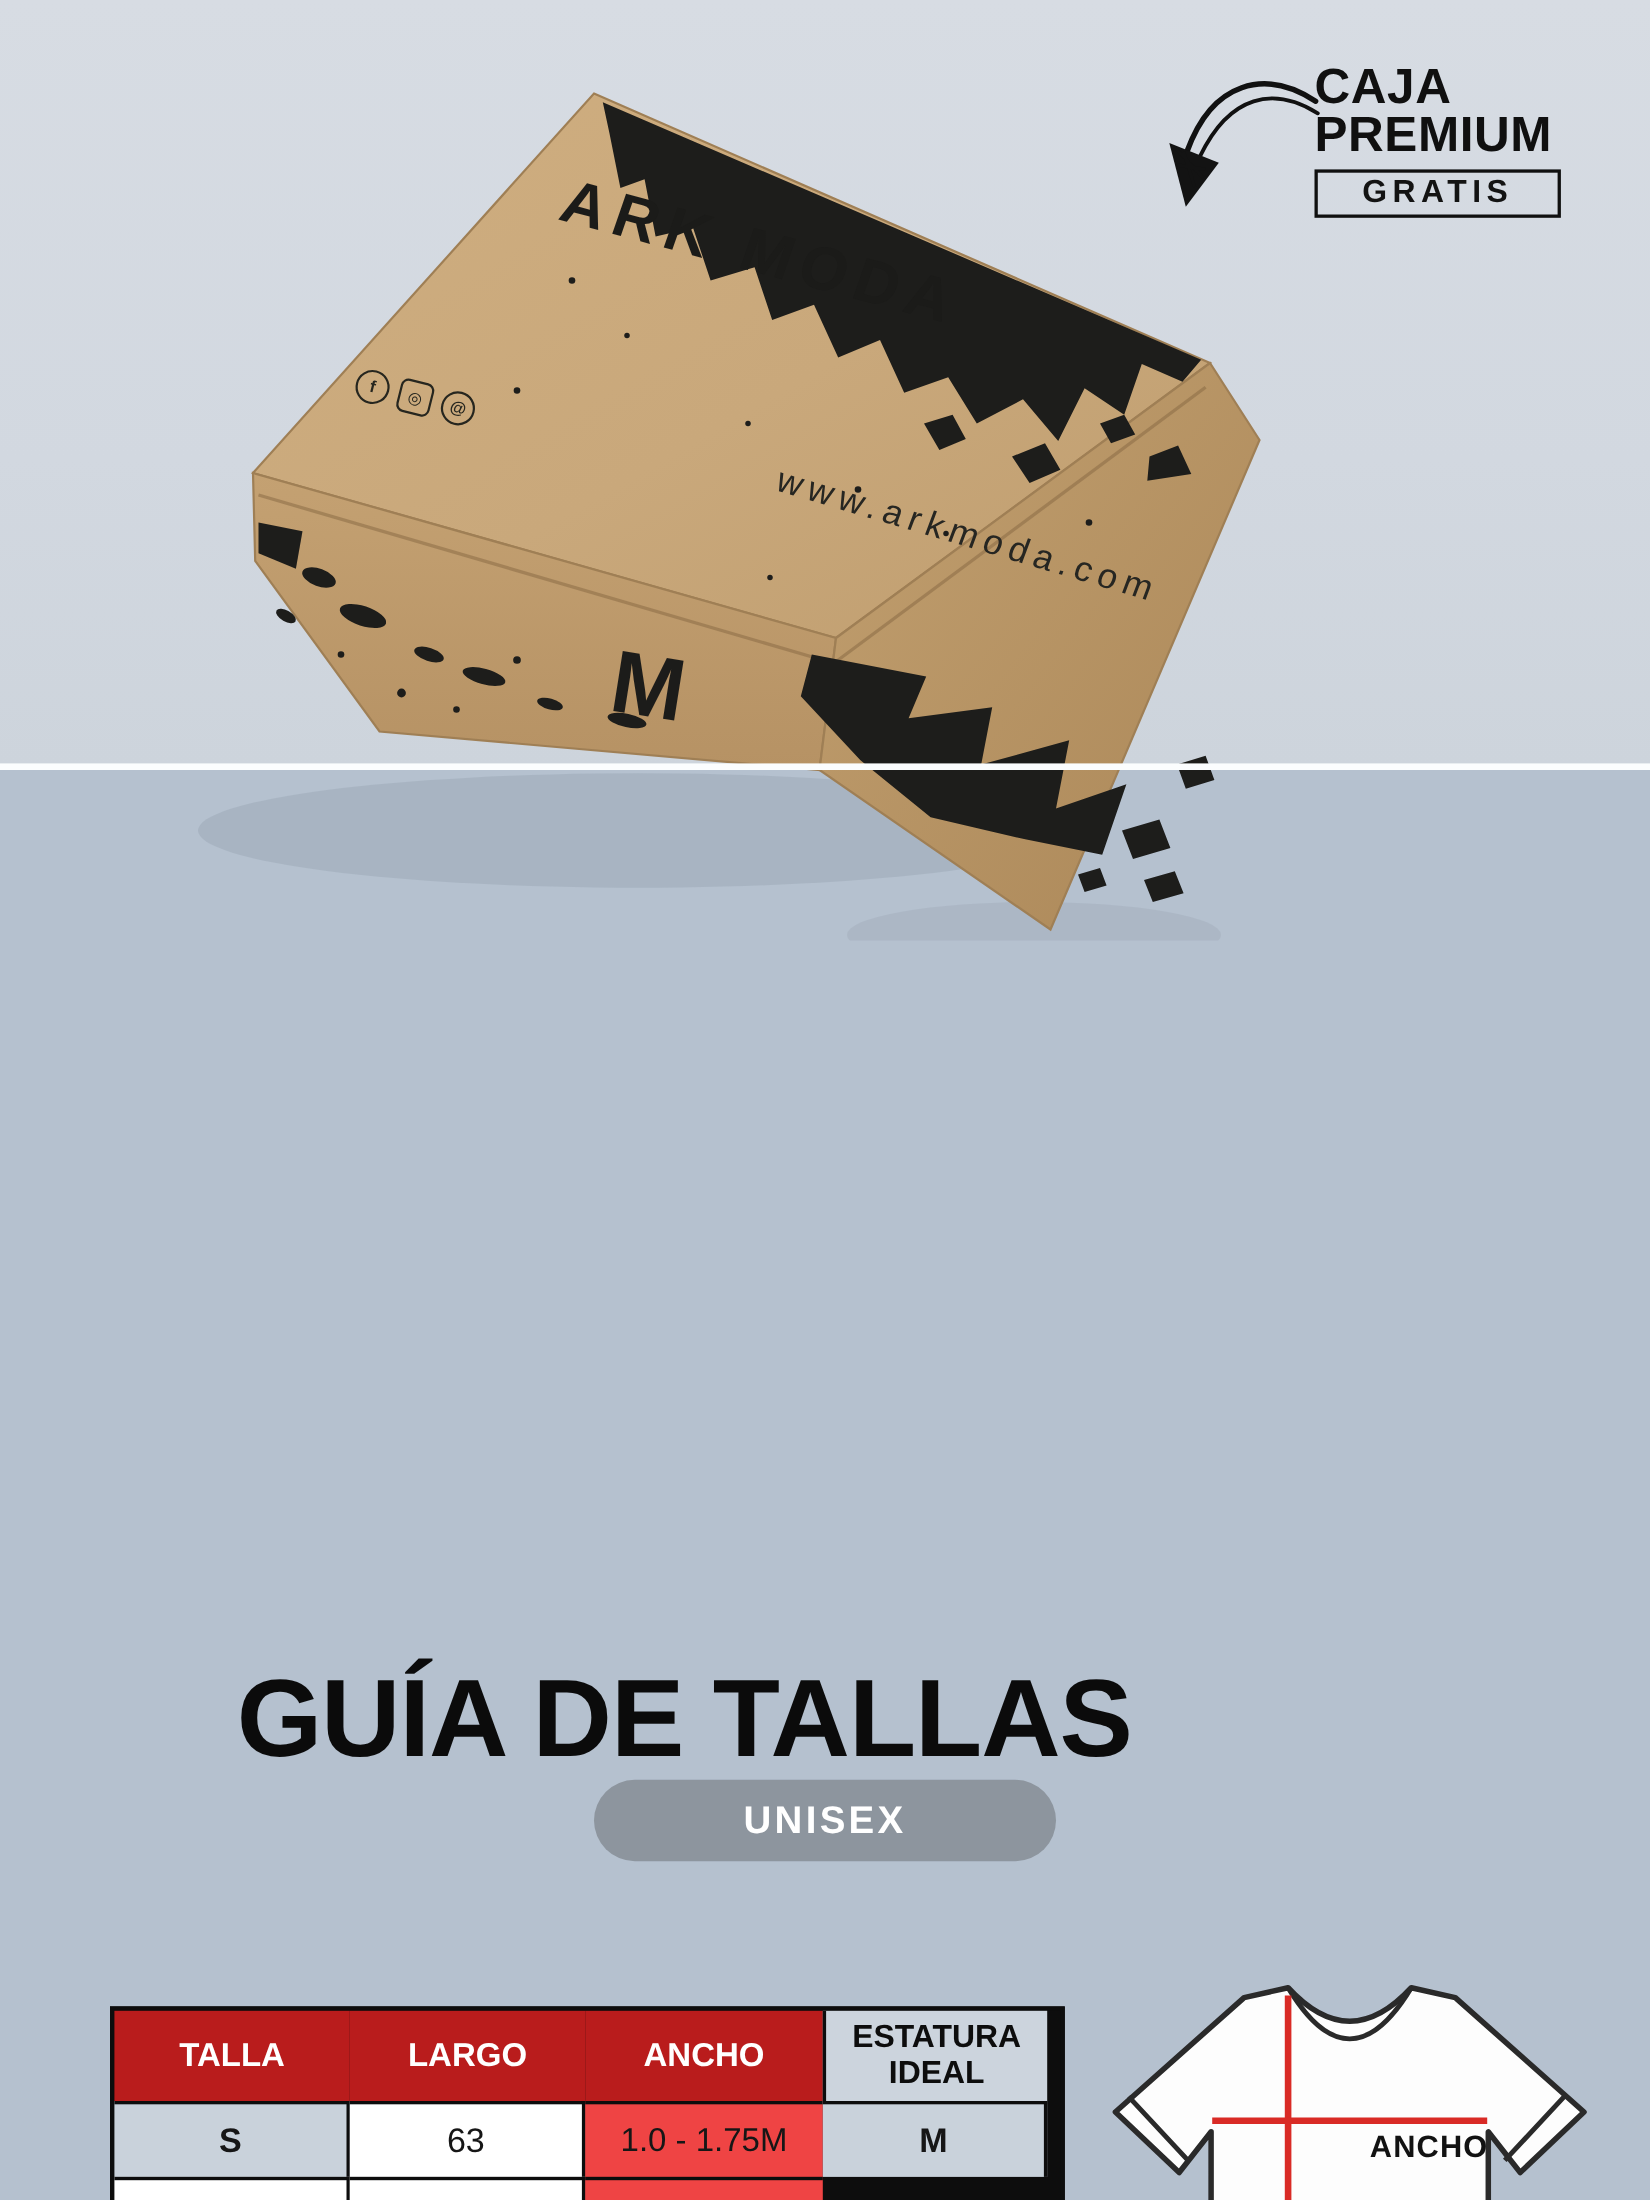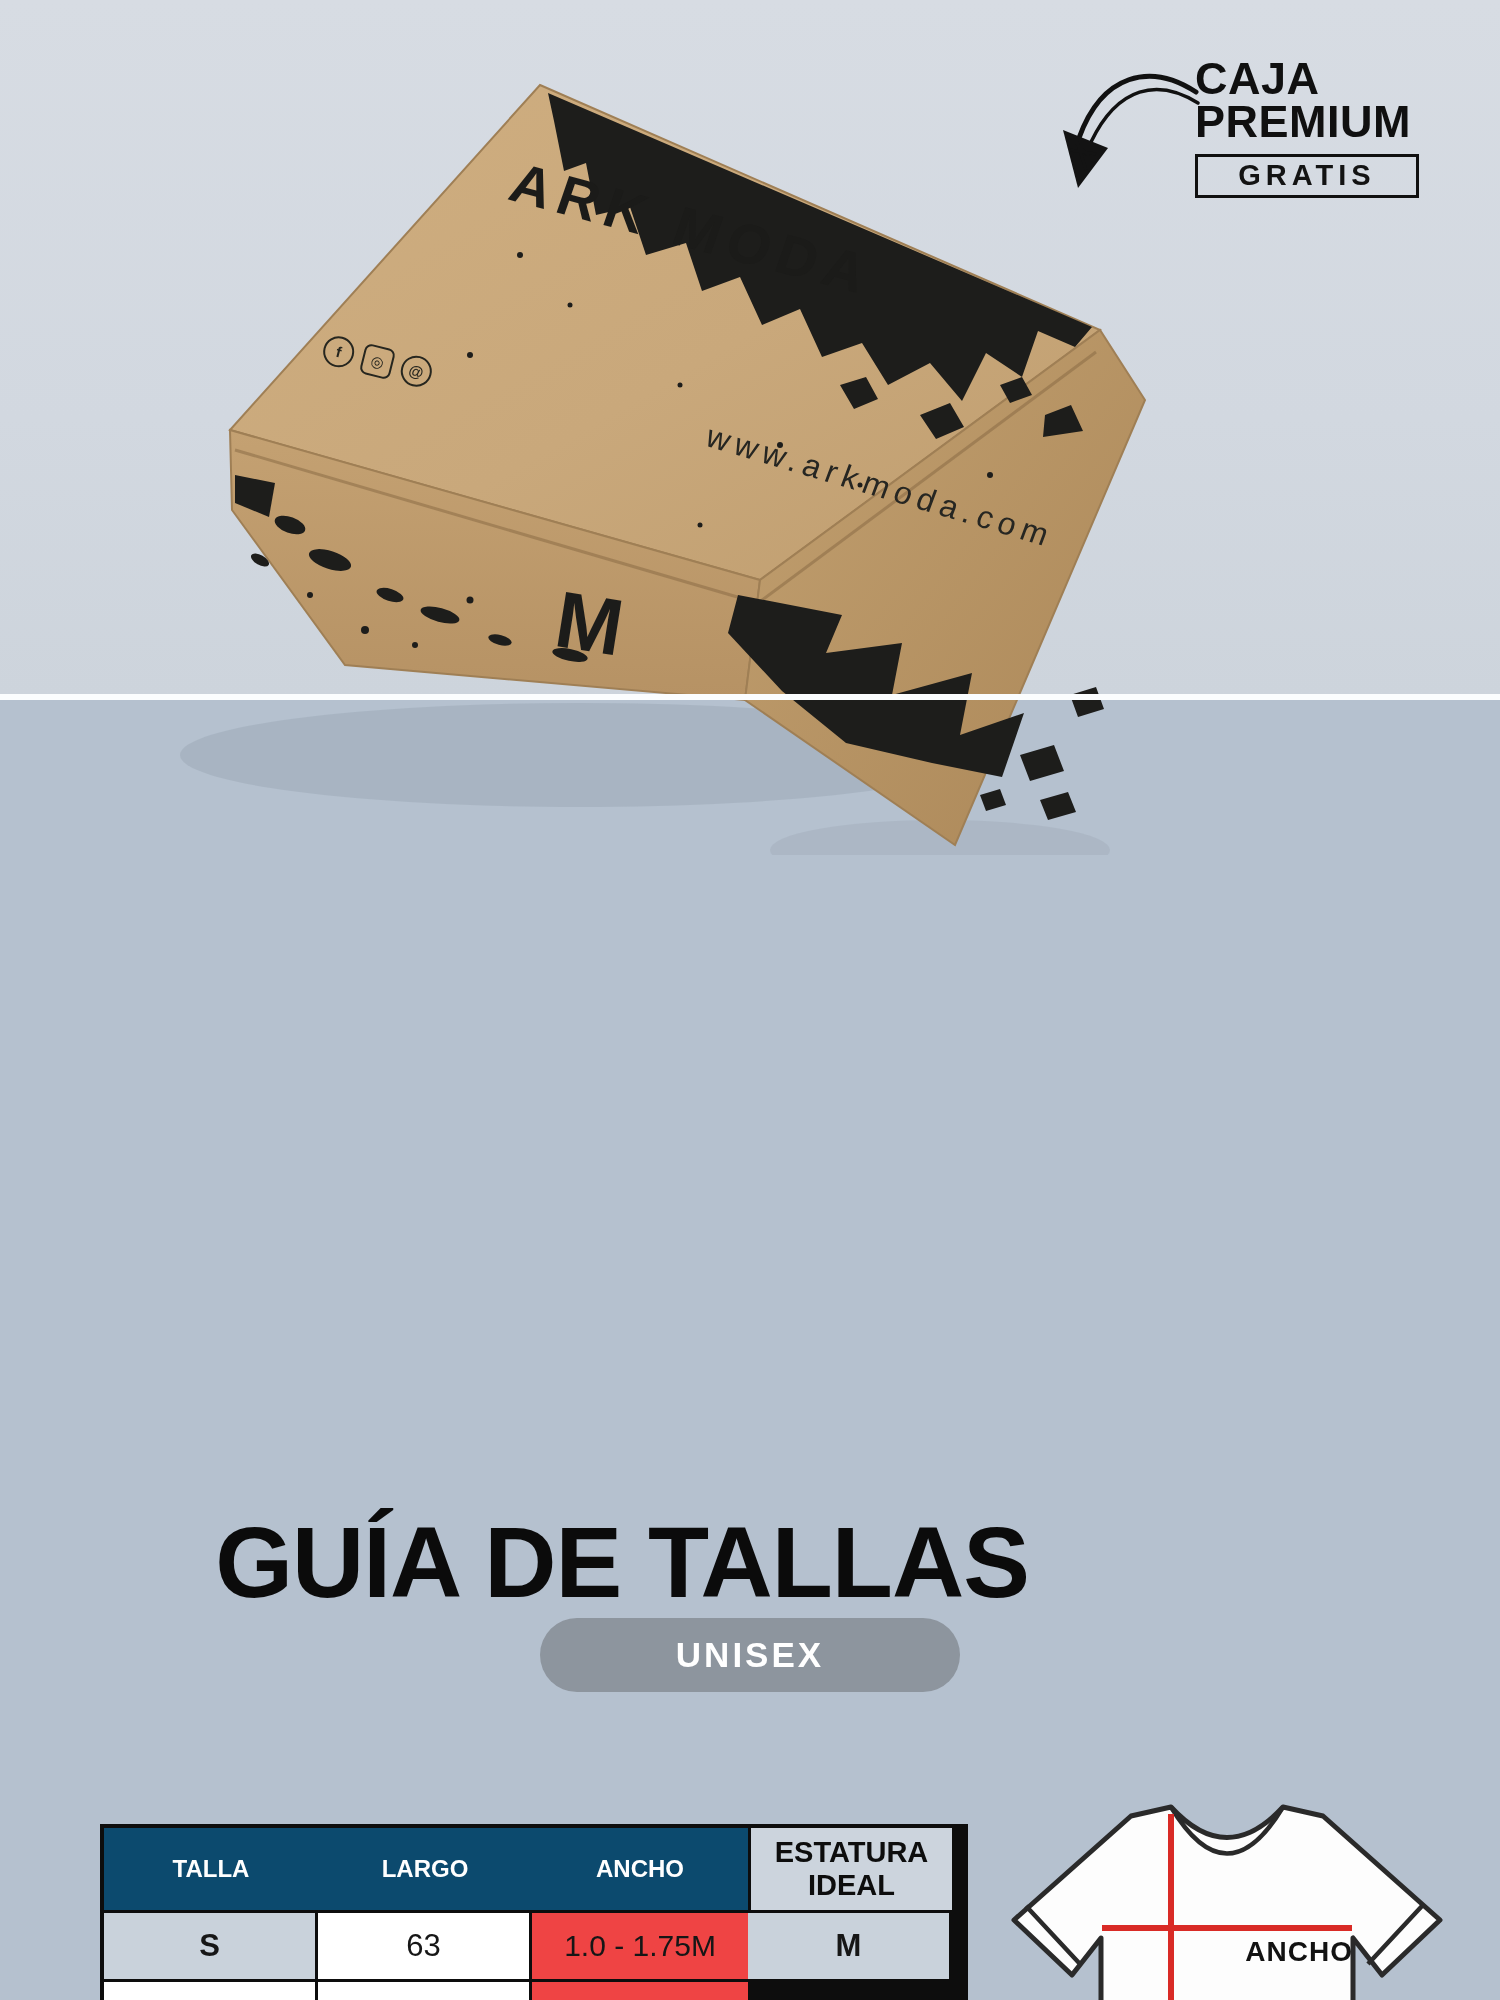--- a/index.html
+++ b/index.html
@@ -39,21 +39,21 @@
     font-size:100px;font-weight:800;letter-spacing:-1px;color:#0b0b0b;white-space:nowrap;z-index:5;}
   .unisex-badge{position:absolute;left:540px;top:918px;width:420px;height:74px;border-radius:38px;
     background:#8d959e;display:flex;align-items:center;justify-content:center;z-index:5;
     color:#ffffff;font-size:35px;font-weight:800;letter-spacing:3px;}
 
   
   .size-table{position:absolute;left:100px;top:1124px;width:860px;border:4px solid #0d0d0d;
     display:grid;grid-template-columns:214px 214px 216px 204px;z-index:5;background:#0d0d0d;}
   .cell{display:flex;align-items:center;justify-content:center;text-align:center;}
   .hcell{height:82px;font-weight:700;}
-  .hcell.dark{background:#0c4a6e;color:#ffffff;font-size:24px;}
+  .hcell.dark{background:#b91c1c;color:#ffffff;font-size:30px;}
   .hcell.light{background:#ccd4dd;color:#0d0d0d;font-size:29px;line-height:1.15;border-left:3px solid #0d0d0d;padding:0 14px;}
   .dcell{height:66px;font-size:31px;color:#161616;}
   .dcell.lab{background:#c9d2db;font-weight:700;border-right:3px solid #0d0d0d;}
   .dcell.num{background:#ffffff;border-right:3px solid #0d0d0d;}
   .dcell.est{background:#ef4444;font-size:30px;}
   .row-top{border-top:3px solid #0d0d0d;}
 
   
   .shirt-wrap{position:absolute;left:988px;top:1078px;width:472px;height:424px;z-index:5;}
   .shirt-label{position:absolute;font-weight:800;color:#121212;}

